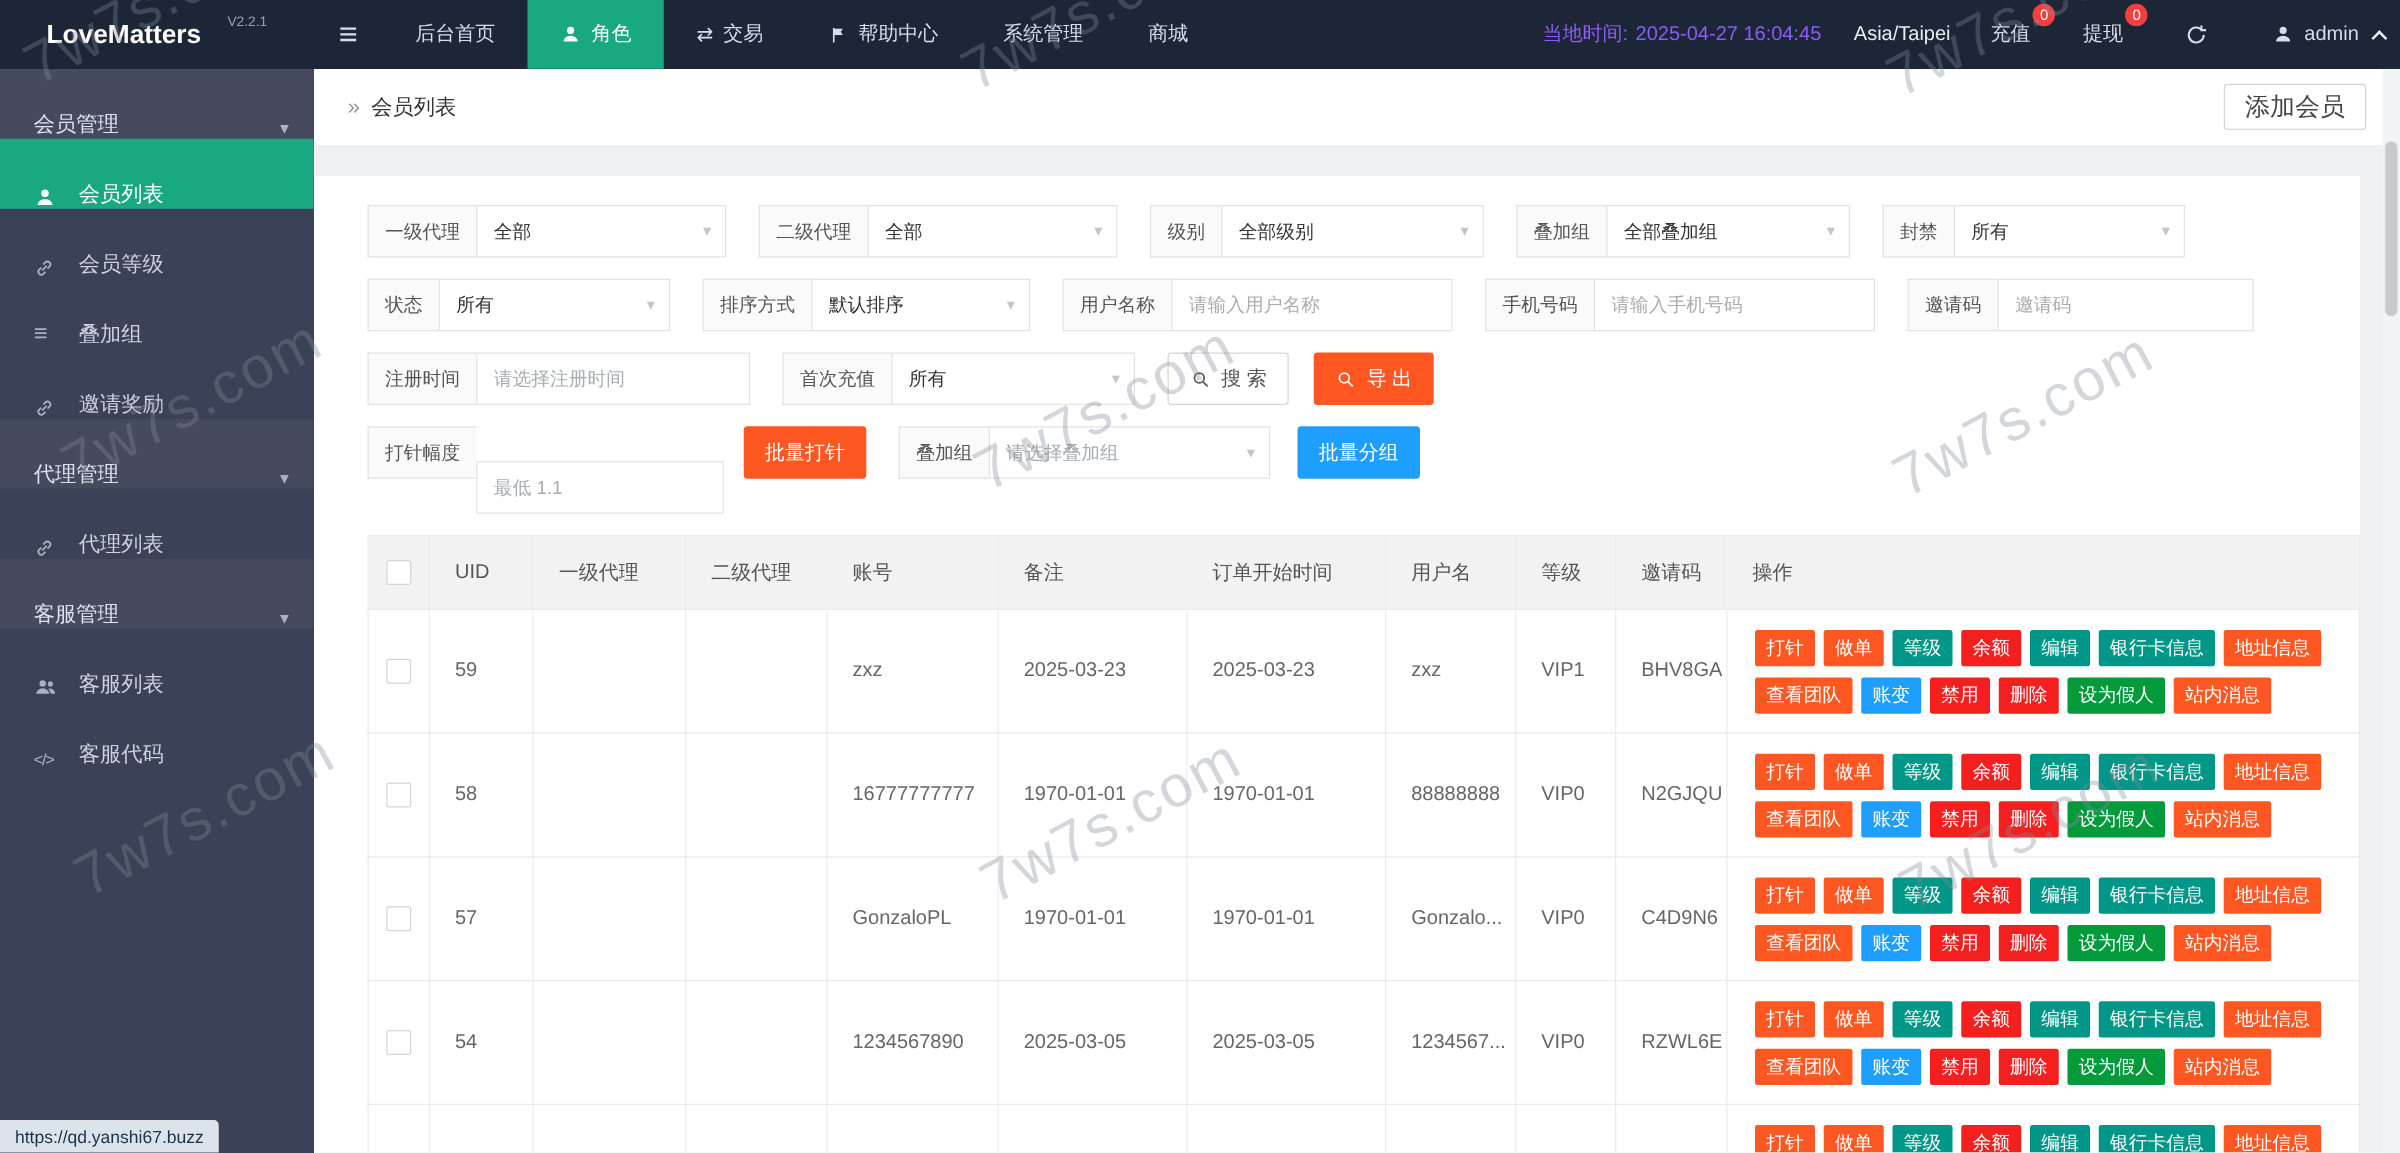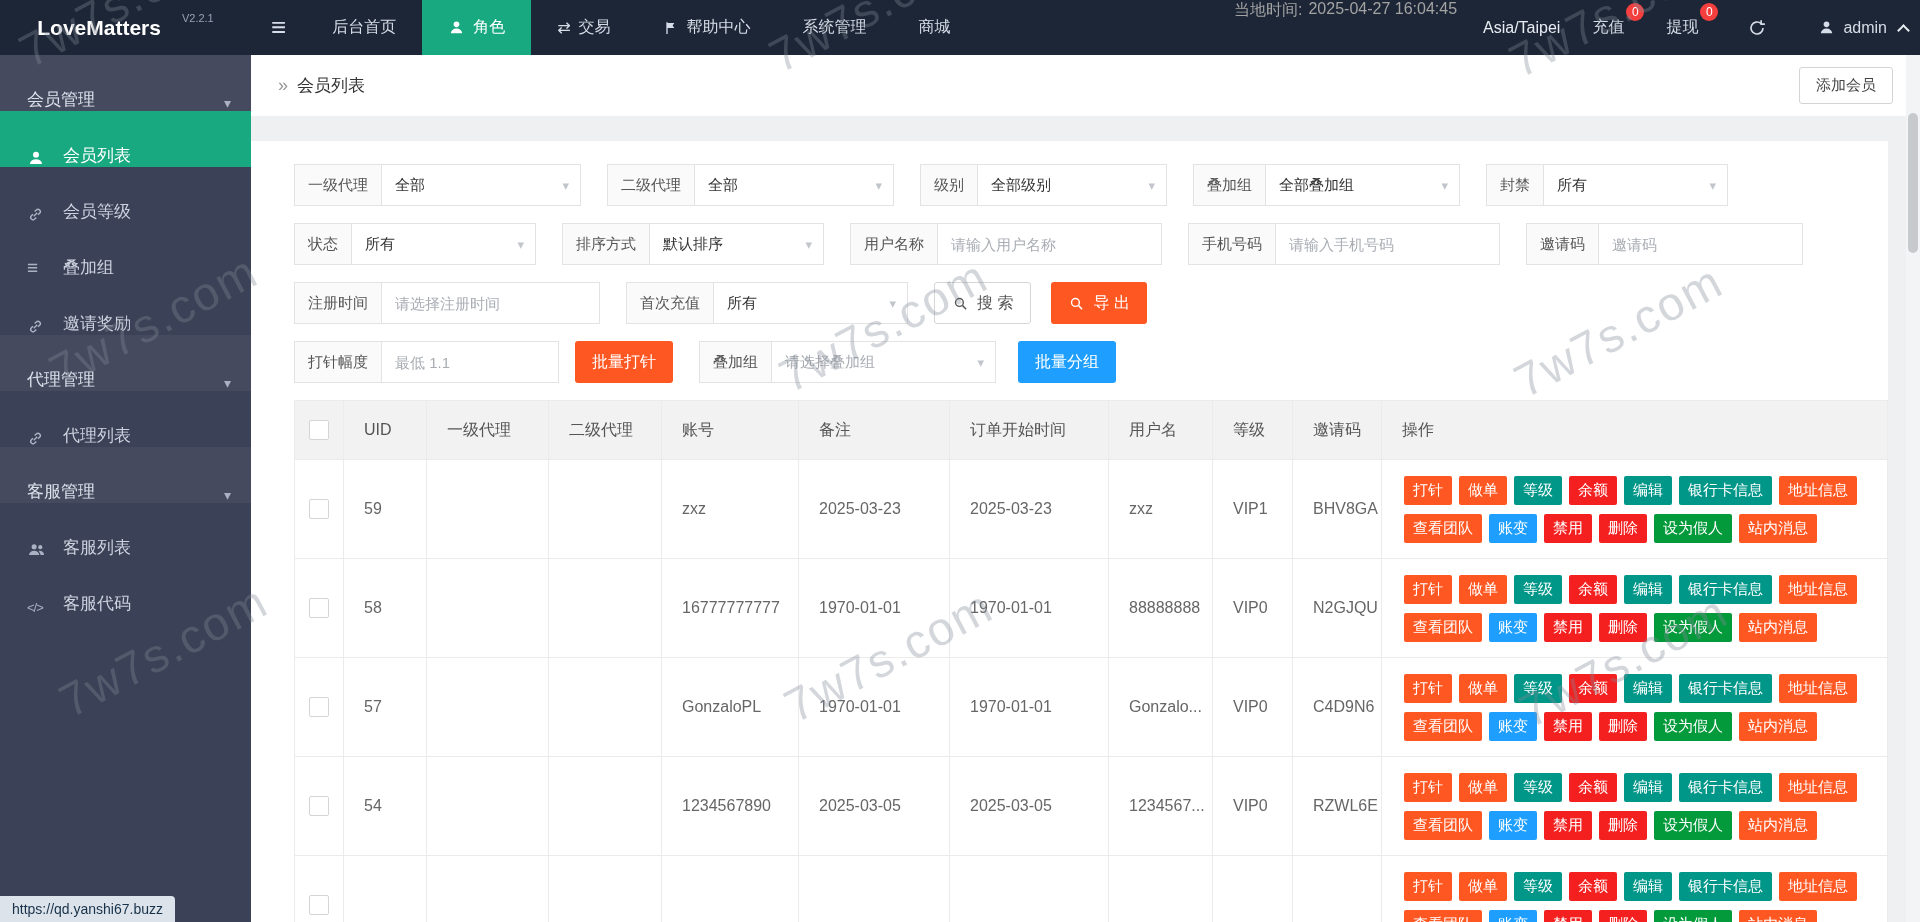--- a/index.html
+++ b/index.html
@@ -12,21 +12,21 @@
   .topbar { position:fixed; top:0; left:0; right:0; height:55px;
     background:var(--topbar_bg); display:flex; align-items:stretch; color:#dfe5ee; z-index:20; }
   .logo { width:251px; display:flex; align-items:center; justify-content:center; gap:21px; flex:none; }
   .logo-text { font-size:21px; font-weight:bold; color:#fff; }
   .logo-ver { font-size:11px; color:#96a1b3; align-self:flex-start; margin-top:12px; }
   .nav-item { display:flex; align-items:center; padding:0 26px; font-size:16px; gap:8px;
     cursor:pointer; white-space:nowrap; color:#d6dde8; }
   .nav-item.active { background:var(--accent); color:#fff; }
   .hamburger { font-size:26px; padding:0 20px; }
   .topbar-right { margin-left:auto; display:flex; align-items:stretch; }
-  .time-text { display:flex; align-items:flex-start; gap:6px; font-size:16px; padding:0 12px; color:#a3a3a3; }
+  .time-text { display:flex; align-items:center; gap:6px; font-size:16px; padding:0 12px; color:#8b5cf6; }
   .tz { display:flex; align-items:center; font-size:16px; padding:0 14px; color:#e8edf3; }
   .badge-item { position:relative; padding:0 24px 0 18px; }
   .badge { position:absolute; top:3px; right:4px; background:var(--badge); color:#fff;
     font-size:12px; min-width:18px; height:18px; line-height:18px; border-radius:9px;
     text-align:center; padding:0 3px; }
   .chev-up { width:9px; height:9px; border-top:2px solid #e8edf3; border-right:2px solid #e8edf3;
     transform:rotate(-45deg); margin-left:4px; margin-top:5px; }
   .icn { display:inline-flex; align-items:center; justify-content:center; }
   
   .sidebar { position:fixed; top:55px; left:0; width:251px; bottom:0;
@@ -39,21 +39,21 @@
   .side-group { background:rgba(255,255,255,0.05); color:#dde2ec; }
   .side-chev { margin-left:auto; color:#aab1c2; font-size:14px; }
   .code-glyph { font-size:13px; letter-spacing:-1px; }
   .lines-glyph { font-size:19px; }
   
   .main { position:absolute; left:251px; top:55px; right:0; bottom:0; background:#eef0f2; overflow:hidden; }
   .breadcrumb-bar { height:61px; background:#fff; display:flex; align-items:center; padding:0 27px; }
   .bc-arrow { color:#999; font-size:18px; margin-right:9px; }
   .bc-title { font-size:17px; color:#333; }
   .add-btn { margin-left:auto; height:37px; padding:0 16px; background:#fff;
-    border:1px solid #d4d4d4; border-radius:3px; font-size:15px; color:#444; cursor:pointer; }
+    border:1px solid #d4d4d4; border-radius:3px; font-size:20px; color:#444; cursor:pointer; }
   .card { background:#fff; margin:25px 32px 0 0; padding:23px 0 0 43px; height:1200px; }
   
   .frow { display:flex; margin-bottom:17px; }
   .fgroup { display:flex; margin-right:26px; }
   .flabel { display:flex; align-items:center; padding:0 13px; height:42px; background:#fafafa;
     border:1px solid #e3e3e3; border-right:none; font-size:15px; color:#555; white-space:nowrap; }
   .fselect { position:relative; display:flex; align-items:center; height:42px;
     border:1px solid #e3e3e3; background:#fff; padding:0 32px 0 13px; font-size:15px;
     color:#333; cursor:pointer; }
   .fselect .fvalue { overflow:hidden; white-space:nowrap; }
@@ -268,21 +268,21 @@
       </div>
       <div class="fgroup">
         <span class="flabel">二级代理</span>
         <div class="fselect" style="width:200px">
           <span class="fvalue">全部</span>
           <span class="caret">▾</span>
         </div>
       </div>
       <div class="fgroup">
         <span class="flabel">级别</span>
-        <div class="fselect" style="width:190px">
+        <div class="fselect" style="width:210px">
           <span class="fvalue">全部级别</span>
           <span class="caret">▾</span>
         </div>
       </div>
       <div class="fgroup">
         <span class="flabel">叠加组</span>
         <div class="fselect" style="width:195px">
           <span class="fvalue">全部叠加组</span>
           <span class="caret">▾</span>
         </div>
@@ -353,21 +353,21 @@
               <path d="M15 15l5 5"></path>
             </svg>
         </span>
         <span>导 出</span>
       </button>
     </div>
 
     <div class="frow">
       <div class="fgroup" style="margin-right:16px">
         <span class="flabel">打针幅度</span>
-        <input class="finput" style="width: 178px;" placeholder="最低 1.1">
+        <input class="finput" style="width: 198px; margin-top: 28px;" placeholder="最低 1.1">
       </div>
       <button class="btn btn-orange" style="margin-right:26px">
         <span>批量打针</span>
       </button>
       <div class="fgroup" style="margin-right:22px">
         <span class="flabel">叠加组</span>
         <div class="fselect is-placeholder" style="width:225px">
           <span class="fvalue">请选择叠加组</span>
           <span class="caret">▾</span>
         </div>

